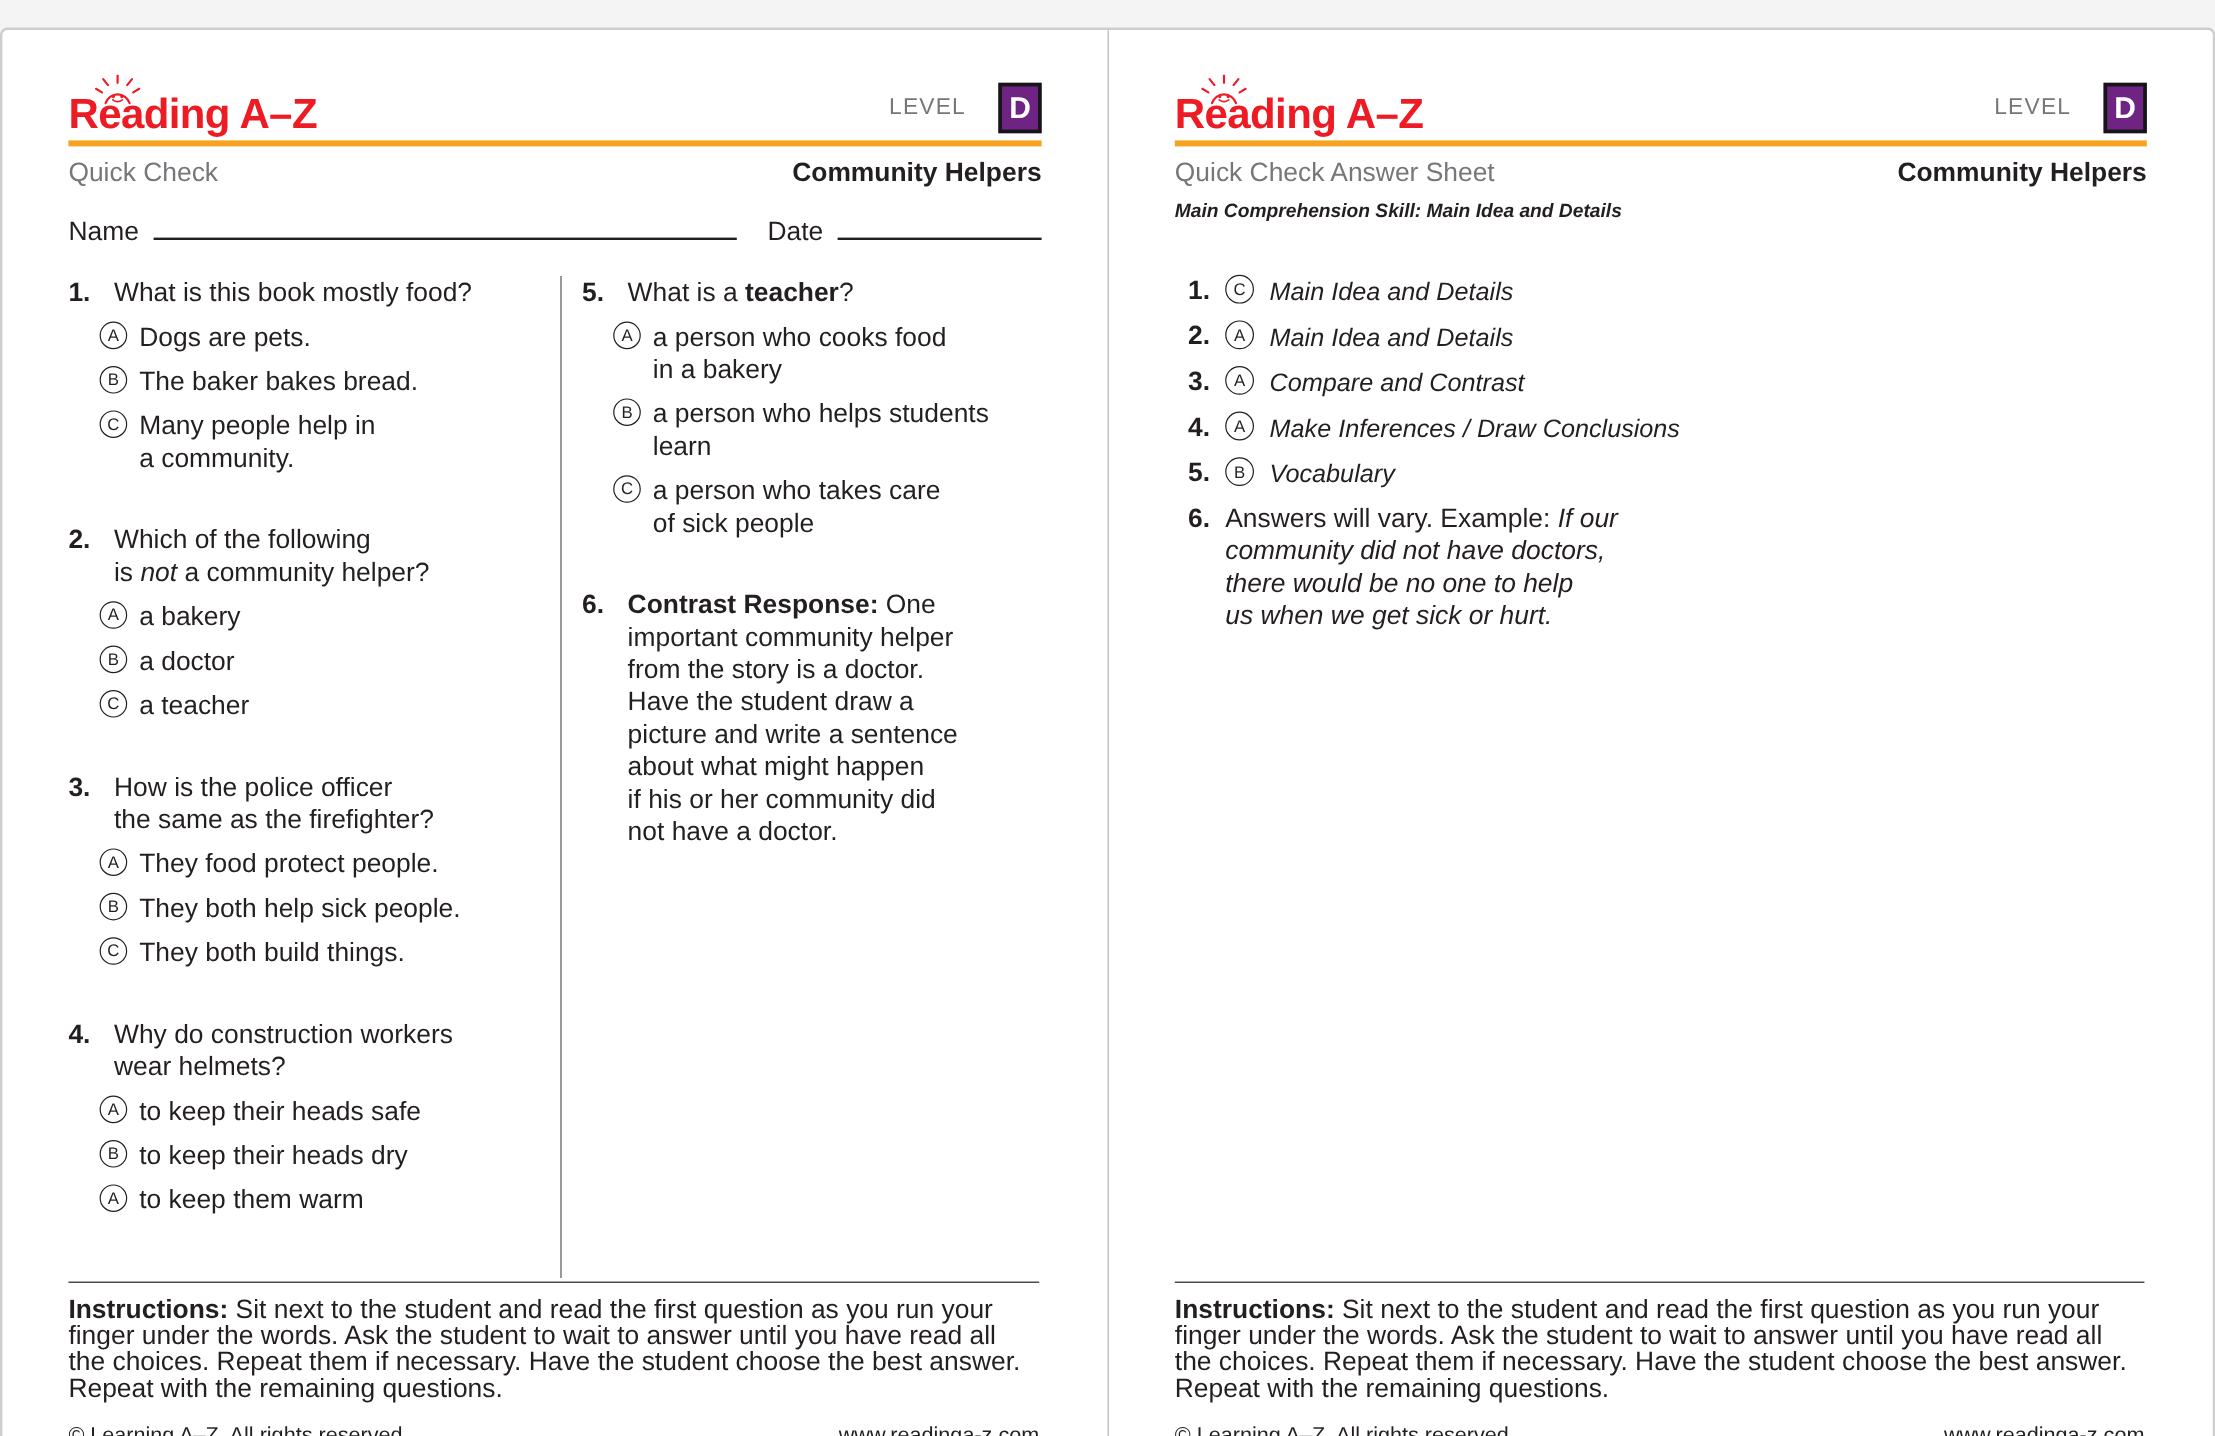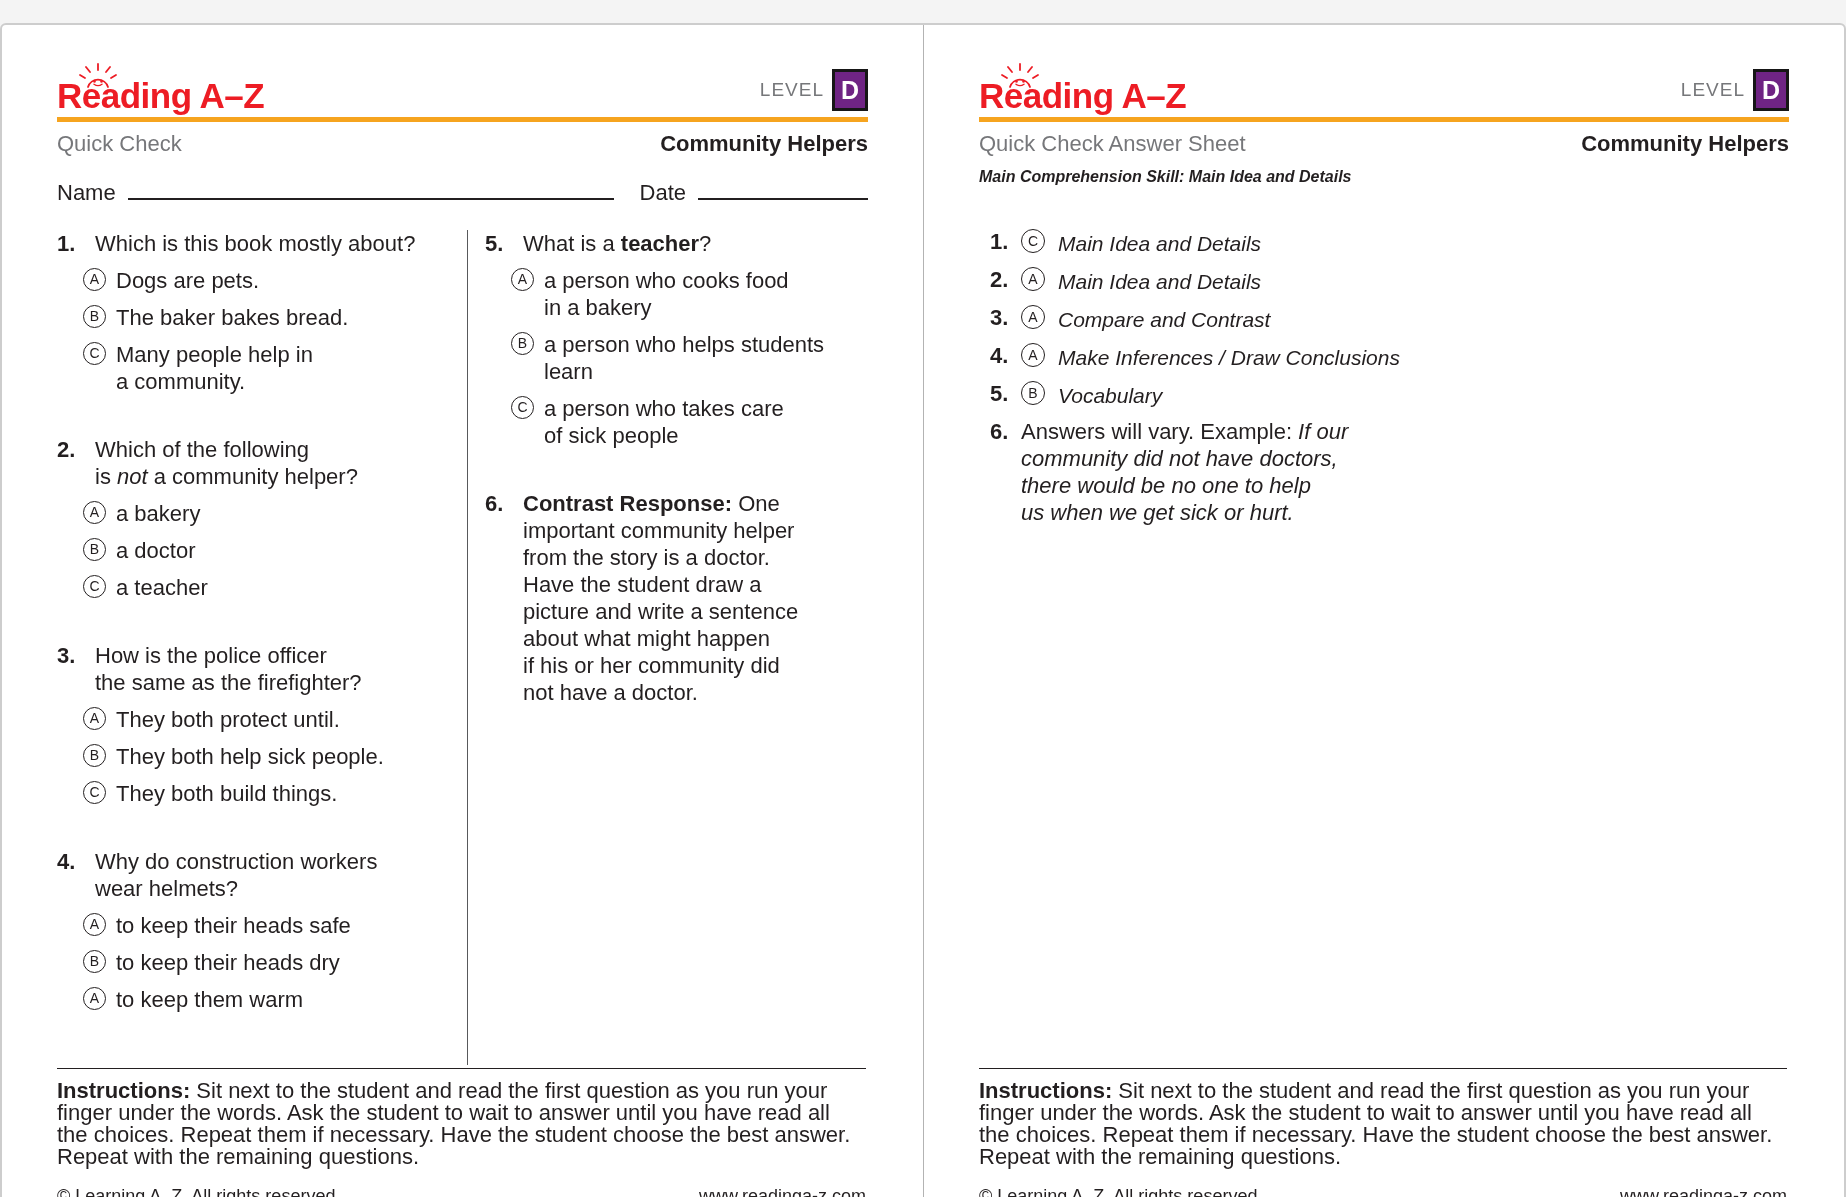--- a/index.html
+++ b/index.html
@@ -7,21 +7,21 @@
   .sheet{width:1846px;height:1197px;box-sizing:border-box;border:2px solid #cdcdcd;border-radius:6px;
          background:#fff;display:flex;overflow:hidden;margin-top:23px;}
   .page{flex:1 1 50%;position:relative;box-sizing:border-box;}
   .page.right{border-left:1px solid #b3b3b3;}
   .page-inner{padding:30px 55px 0 55px;height:100%;box-sizing:border-box;}
 
   
   .masthead{display:flex;justify-content:space-between;align-items:flex-end;height:58px;}
   .logo{position:relative;font-size:35px;font-weight:bold;color:#ed1c24;letter-spacing:-0.5px;line-height:1;}
   .sun-wrap{position:absolute;left:21px;top:-19px;}
-  .level{display:flex;align-items:center;gap:8px;margin-bottom:2px;}
+  .level{display:flex;align-items:center;gap:27px;margin-bottom:2px;}
   .level-label{color:#76777a;font-size:19px;letter-spacing:1px;}
   .level-badge{display:flex;align-items:center;justify-content:center;width:30px;height:36px;
                background:#6f2484;border:3px solid #161616;color:#fff;font-weight:bold;font-size:25px;}
   .orange-rule{height:5px;background:#f6a41f;margin-top:4px;}
   .subhead{display:flex;justify-content:space-between;align-items:baseline;margin-top:9px;font-size:22px;}
   .doc-type{color:#76777a;}
   .book-title{font-weight:bold;}
 
   
   .namedate{display:flex;align-items:flex-end;margin-top:25px;font-size:22px;line-height:1;}
@@ -101,21 +101,21 @@
         <span class="writeline name"></span>
         <span class="date-label">Date</span>
         <span class="writeline date"></span>
       </div>
 
       <div class="qcols">
         <div class="qcol qcol-1">
             <div class="question">
               <div class="qnum">1.</div>
               <div class="qbody">
-                <div class="prompt segs"><span>Which is this book mostly about?</span></div>
+                <div class="prompt segs"><span>What is this book mostly food?</span></div>
                 <div class="option">
                   <span class="letter-circle">A</span>
                   <span class="opt-text segs">Dogs are pets.</span>
                 </div>
                 <div class="option">
                   <span class="letter-circle">B</span>
                   <span class="opt-text segs">The baker bakes bread.</span>
                 </div>
                 <div class="option">
                   <span class="letter-circle">C</span>
@@ -143,21 +143,21 @@
                 </div>
               </div>
             </div>
             <div class="question">
               <div class="qnum">3.</div>
               <div class="qbody">
                 <div class="prompt segs"><span>How is the police officer
 the same as the firefighter?</span></div>
                 <div class="option">
                   <span class="letter-circle">A</span>
-                  <span class="opt-text segs">They both protect until.</span>
+                  <span class="opt-text segs">They food protect people.</span>
                 </div>
                 <div class="option">
                   <span class="letter-circle">B</span>
                   <span class="opt-text segs">They both help sick people.</span>
                 </div>
                 <div class="option">
                   <span class="letter-circle">C</span>
                   <span class="opt-text segs">They both build things.</span>
                 </div>
               </div>

